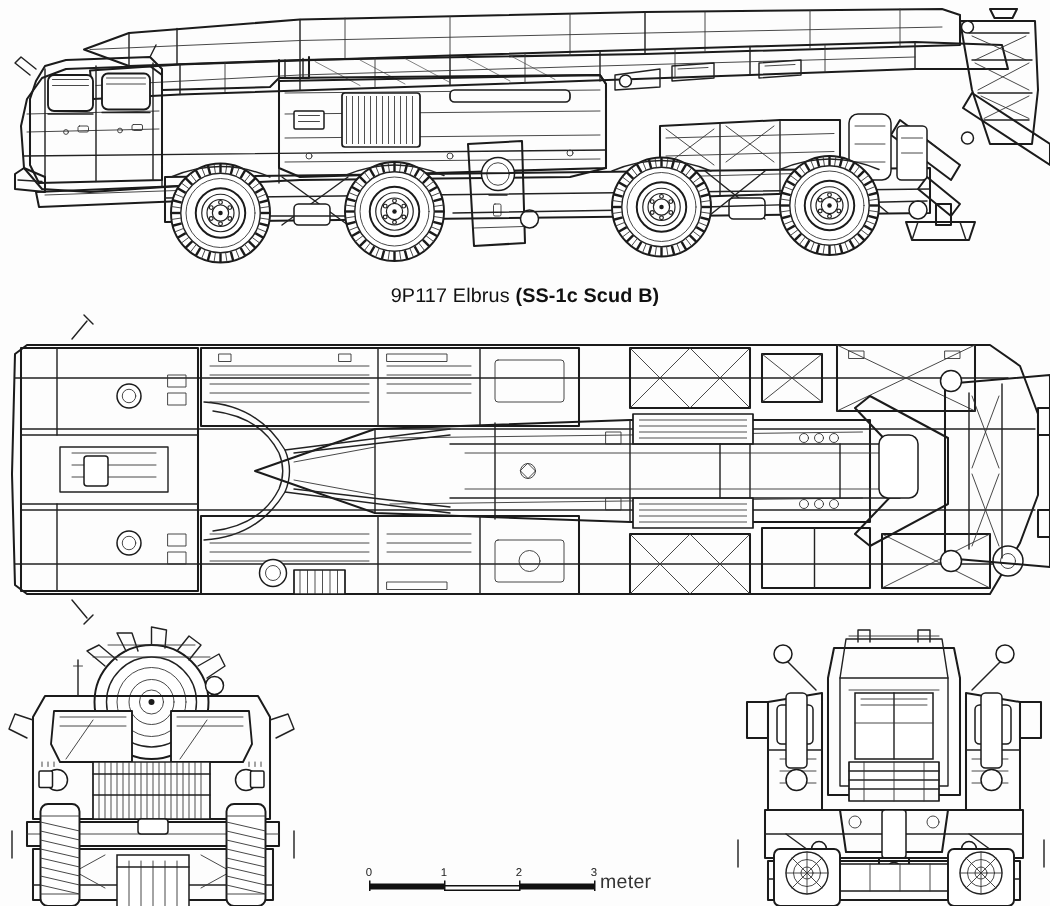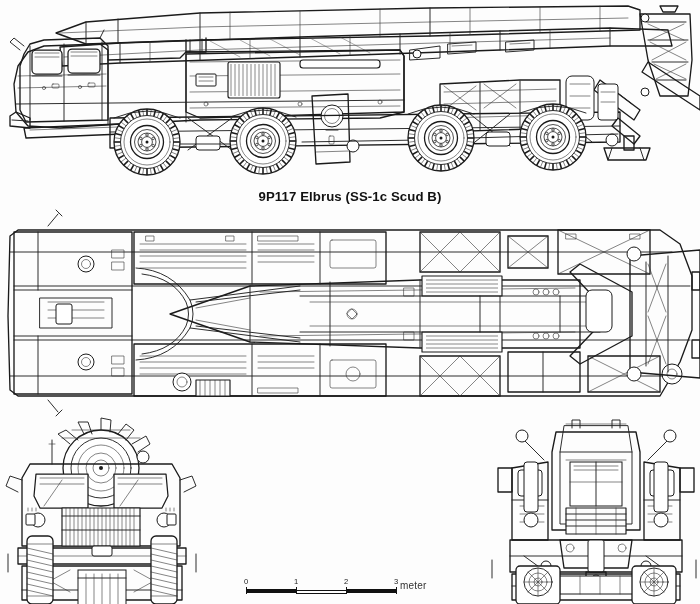--- a/index.html
+++ b/index.html
@@ -10,36 +10,36 @@
     background:#fdfdfd;color:#1a1a1a;
   }
   #sheet{position:absolute;inset:0;width:700px;height:604px;}
   #sheet svg{display:block;width:700px;height:604px;}
 
   .cap{
     position:absolute;left:0;right:0;top:189px;text-align:center;
     font-size:13.2px;line-height:16px;color:#111;letter-spacing:.1px;
     white-space:nowrap;
   }
-  .cap .nm{font-weight:bold;}
+  .cap .nm{font-weight:normal;}
   .cap .alt{font-weight:bold;}
 
   .scalewrap{position:absolute;left:240px;top:578px;width:200px;height:22px;}
   .scalewrap .tickrow{position:relative;height:9px;}
   .scalewrap .tk{
     position:absolute;top:0;font-size:7.6px;line-height:8px;color:#222;
     transform:translateX(-50%);
   }
   .scalewrap .bar{position:relative;height:6px;margin-top:1px;}
   .scalewrap .seg{position:absolute;height:4px;top:1px;}
   .scalewrap .seg.dark{background:#111;}
   .scalewrap .seg.lite{background:#fdfdfd;border-top:1px solid #111;border-bottom:1px solid #111;height:2px;top:2px;}
   .scalewrap .vt{position:absolute;width:1px;background:#111;height:7px;top:-1px;}
   .scalewrap .unit{
-    position:absolute;left:160px;top:2px;font-size:10px;color:#333;letter-spacing:.2px;
+    position:absolute;left:160px;top:2px;font-size:13px;color:#333;letter-spacing:.2px;
   }
 </style>
 </head>
 <body style="background: rgb(253, 253, 253);">
 
 <div id="sheet">
 <svg viewBox="0 0 700 604" xmlns="http://www.w3.org/2000/svg">
   <defs>
     <style>
       .o  { fill:none; stroke:#1b1b1b; stroke-width:1.35; stroke-linejoin:round; stroke-linecap:round; }

